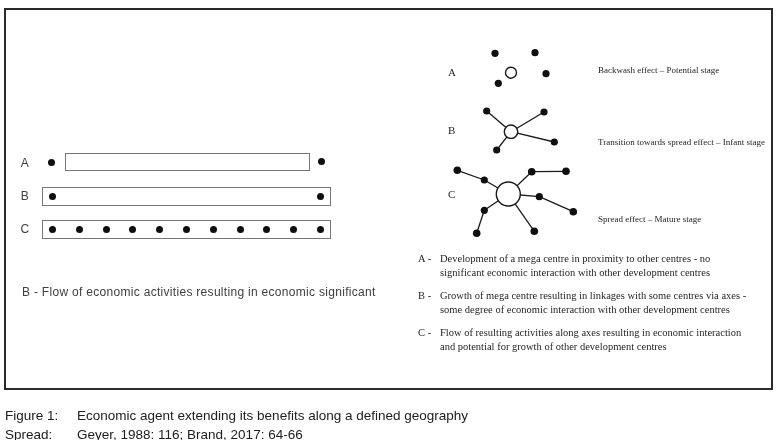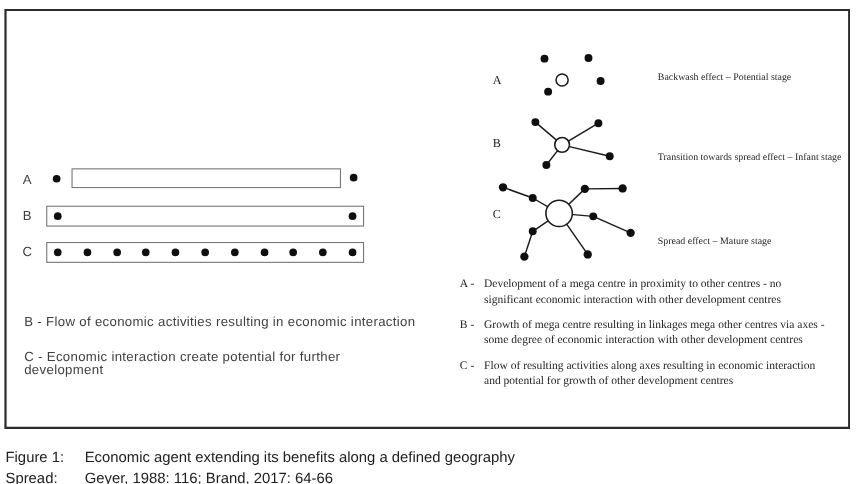--- a/index.html
+++ b/index.html
@@ -61,22 +61,21 @@
         <span class="dot"></span>
         <span class="dot"></span>
         <span class="dot"></span>
         <span class="dot"></span>
         <span class="dot"></span>
         <span class="dot"></span>
         <span class="dot"></span>
       </div>
 
     <div class="legend">
-      <div class="legend-item">B - Flow of economic activities resulting in economic interaction</div>
-      <div class="legend-item">C - Economic interaction create potential for further development</div>
+      <div class="legend-item">B - Flow of economic activities resulting in economic significant</div>
     </div>
 
     <svg class="stages-svg" width="165" height="220" viewBox="0 0 165 220">
 
       <g>
         <text class="svg-label" x="8" y="38">A</text>
         <circle class="centre-circle" cx="71" cy="34.7" r="5.5"></circle>
         <circle class="net-dot" cx="55" cy="15.3" r="3.6"></circle>
         <circle class="net-dot" cx="95" cy="14.7" r="3.6"></circle>
         <circle class="net-dot" cx="106" cy="35.7" r="3.6"></circle>
@@ -124,21 +123,21 @@
     <div class="stage-caption" style="top:128px;">Transition towards spread effect – Infant stage</div>
     <div class="stage-caption" style="top:177px;margin-top:28px;">Spread effect – Mature stage</div>
 
     <div class="descriptions">
       <div class="desc-item">
         <span>A -</span>
         <span>Development of a mega centre in proximity to other centres - no significant economic interaction with other development centres</span>
       </div>
       <div class="desc-item">
         <span>B -</span>
-        <span>Growth of mega centre resulting in linkages mega other centres via axes - some degree of economic interaction with other development centres</span>
+        <span>Growth of mega centre resulting in linkages with some centres via axes - some degree of economic interaction with other development centres</span>
       </div>
       <div class="desc-item">
         <span>C -</span>
         <span>Flow of resulting activities along axes resulting in economic interaction and potential for growth of other development centres</span>
       </div>
     </div>
 
   </div>
 
   <div class="caption">

